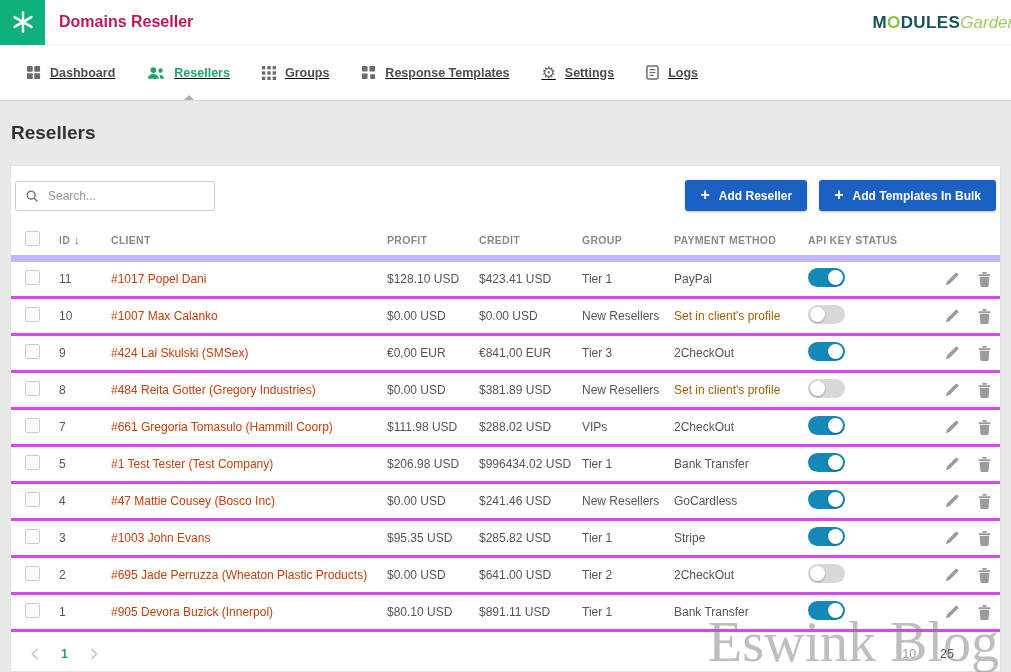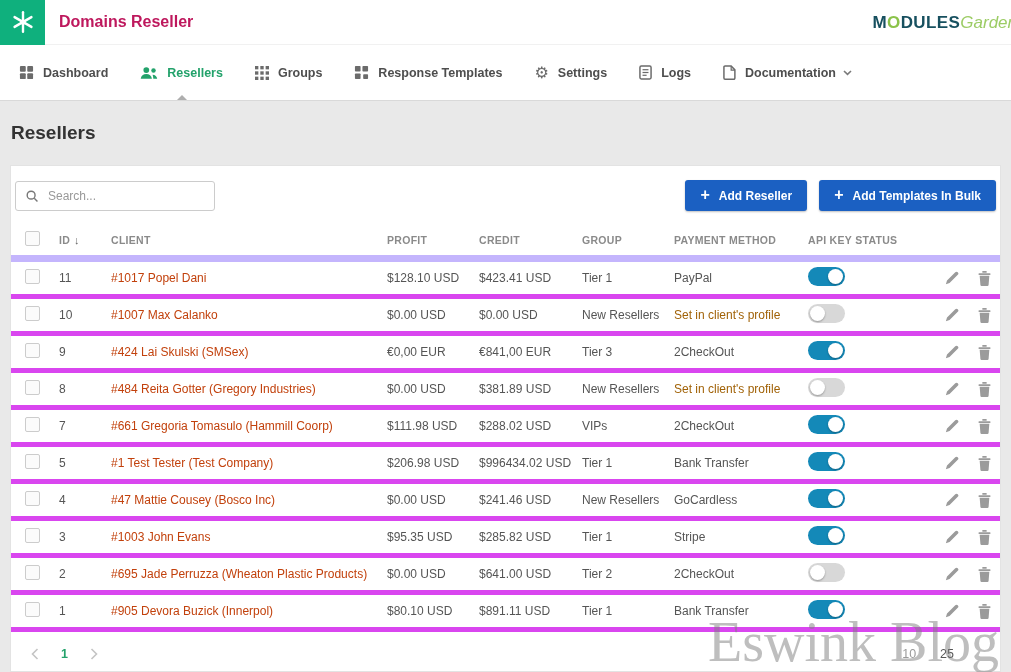--- a/index.html
+++ b/index.html
@@ -12,21 +12,21 @@
 
   
   .header { height:45px; background:#fff; display:flex; align-items:center; border-bottom:1px solid #f1f1f1; position:relative; }
   .logo-box { width:45px; height:45px; background:#0fb07d; display:flex; align-items:center; justify-content:center; flex:0 0 45px; }
   .app-title { margin-left:14px; font-size:16px; font-weight:bold; color:#be185d; }
   .brand { position:absolute; right:-6px; top:13px; font-size:17px; font-weight:800; color:#17505f; letter-spacing:.4px; white-space:nowrap; }
   .brand .o { color:#8bc34a; }
   .brand .garden { color:#9ccc65; font-weight:400; font-style:italic; letter-spacing:0; }
 
   
-  .nav { height:56px; background:#fff; border-bottom:1px solid #d9d9d9; display:flex; align-items:center; padding-left:3px; }
+  .nav { height:56px; background:#fff; border-bottom:1px solid #d9d9d9; display:flex; align-items:center; padding-left:10px;text-decoration:underline; }
   .nav-item { display:flex; align-items:center; gap:9px; padding:0 16px; height:100%; color:#4e4e4e; font-size:12.5px; font-weight:600; cursor:pointer; position:relative; }
   .nav-item .nav-icon { display:flex; color:#6b6b6b; align-items:center; }
   .nav-item.active, .nav-item.active .nav-icon { color:#23a26b; }
   .nav-item.active::after { content:""; position:absolute; bottom:0; left:50%; margin-left:-5px;
     border-left:5px solid transparent; border-right:5px solid transparent; border-bottom:5px solid #aeaeae; }
   .nav-caret { display:flex; color:#7a7a7a; margin-left:-2px; }
   .gear-glyph { font-size:16px; line-height:1; }
 
   
   .page-head { padding:21px 0 0 11px; height:64px; }
@@ -39,21 +39,21 @@
   .search-box { width:200px; height:30px; border:1px solid #ccc; border-radius:3px; display:flex; align-items:center; padding:0 9px; gap:7px; background:#fff; }
   .search-box input { border:none; outline:none; flex:1; font-size:12px; color:#444; font-family:inherit; min-width:0; }
   .search-box input::placeholder { color:#999; }
   .toolbar-buttons { margin-left:auto; display:flex; gap:12px; }
   .btn { height:31px; background:#1b60c2; color:#fff; border:none; border-radius:3px; font-size:12px; font-weight:bold; font-family:inherit; display:flex; align-items:center; gap:9px; padding:0 15px; cursor:pointer; box-shadow:0 1px 2px rgba(0,0,0,.25); }
   .btn .plus { font-size:16px; font-weight:bold; margin-top:-2px; }
 
   
   .thead, .trow { display:grid; grid-template-columns:34px 52px 276px 92px 103px 92px 134px 136px 1fr; align-items:center; padding:0 14px; }
   .thead { height:38px; color:#8a8a8a; font-size:10.5px; font-weight:bold; letter-spacing:.3px; border-bottom:7px solid #c4b5fd; }
-  .trow { height:37px; border-bottom:5px solid #d946ef; font-size:12px; color:#555; }
+  .trow { height:37px; border-bottom:3px solid #d946ef; font-size:12px; color:#555; }
   .checkbox { width:15px; height:15px; border:1px solid #ccc; border-radius:2px; background:#fbfbfb; display:inline-block; cursor:pointer; }
   .sort-arrow { font-size:11px; color:#666; margin-left:4px; font-weight:normal; }
   .client-link { color:#c2410c; text-decoration:none; cursor:pointer;margin-top:11px; }
   .payment.red { color:#a16207; }
   .toggle { width:37px; height:19px; border-radius:10px; position:relative; display:inline-block; cursor:pointer; }
   .toggle.on { background:#1489b8; }
   .toggle.off { background:#d8d8d8; }
   .toggle .knob { position:absolute; top:2px; width:15px; height:15px; border-radius:50%; background:#fff; box-shadow:0 1px 2px rgba(0,0,0,.3); }
   .toggle.on .knob { right:2px; }
   .toggle.off .knob { left:2px; }
@@ -150,34 +150,20 @@
       <span class="nav-icon">
         <svg width="13" height="15" viewBox="0 0 14 16">
           <rect x="1" y="1" width="12" height="14" rx="1.5" fill="none" stroke="currentColor" stroke-width="1.6"></rect>
           <line x1="3.8" y1="5" x2="10.2" y2="5" stroke="currentColor" stroke-width="1.3"></line>
           <line x1="3.8" y1="8" x2="10.2" y2="8" stroke="currentColor" stroke-width="1.3"></line>
           <line x1="3.8" y1="11" x2="8.2" y2="11" stroke="currentColor" stroke-width="1.3"></line>
         </svg>
       </span>
       <span>Logs</span>
     </div>
-    <div class="nav-item">
-      <span class="nav-icon">
-        <svg width="13" height="15" viewBox="0 0 14 16">
-          <path d="M2.2 1h6.6l4 4.2V14a1.2 1.2 0 0 1-1.2 1.2H2.2A1.2 1.2 0 0 1 1 14V2.2A1.2 1.2 0 0 1 2.2 1z" fill="none" stroke="currentColor" stroke-width="1.6"></path>
-          <path d="M8.8 1v4.4h4" fill="none" stroke="currentColor" stroke-width="1.3"></path>
-        </svg>
-      </span>
-      <span>Documentation</span>
-      <span class="nav-caret">
-        <svg width="9" height="6" viewBox="0 0 9 6">
-          <path d="M1 1l3.5 3.3L8 1" fill="none" stroke="currentColor" stroke-width="1.6"></path>
-        </svg>
-      </span>
-    </div>
   </div>
 
 <div class="page-head">
   <div class="page-title">Resellers</div>
 </div>
 
 <div class="card">
 
   <div class="toolbar">
     <div class="search-box">

